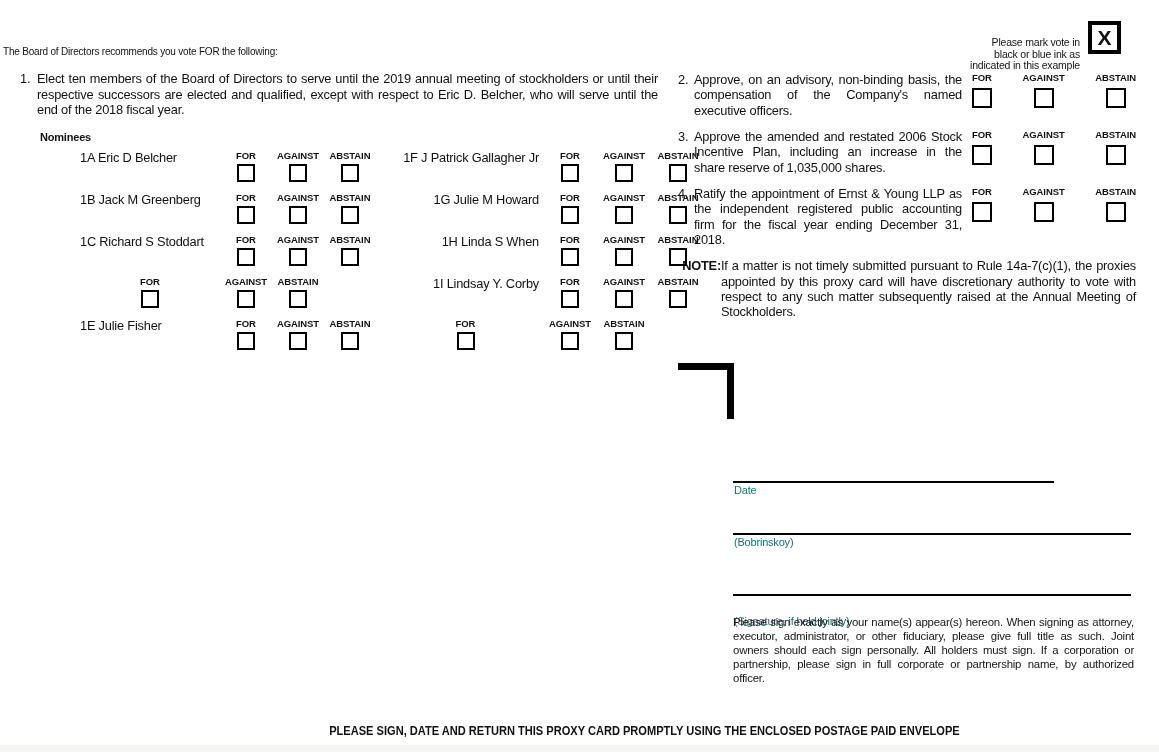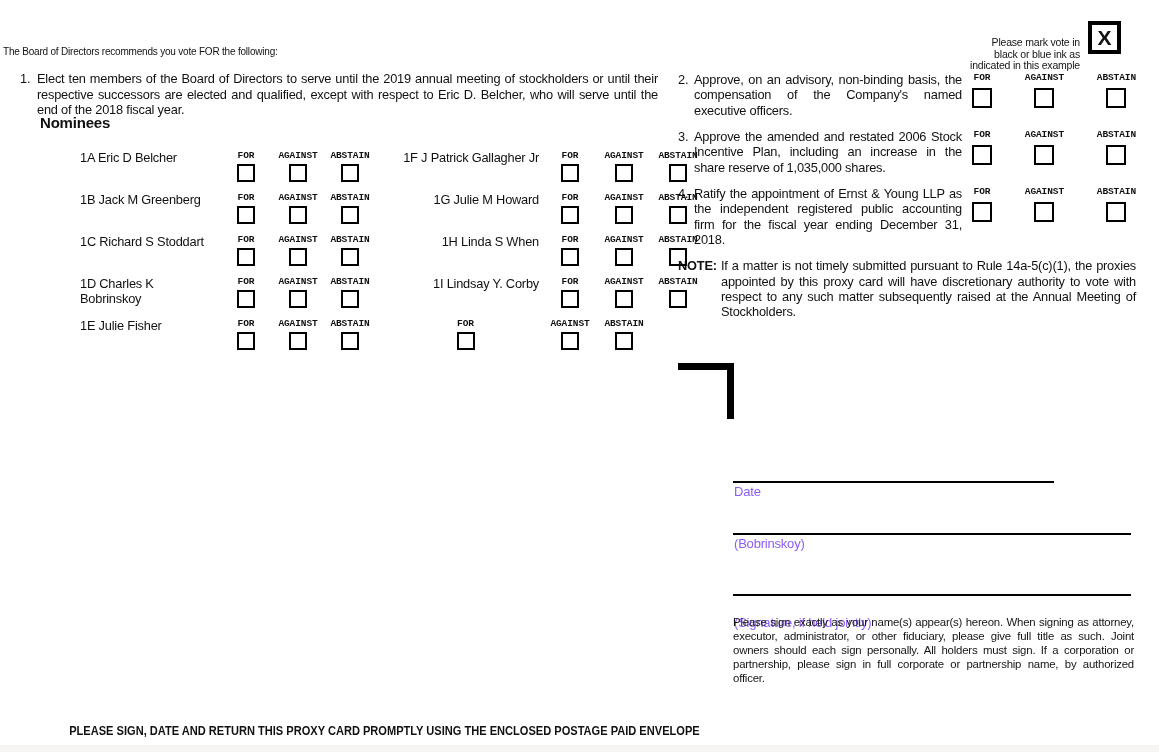--- a/index.html
+++ b/index.html
@@ -31,81 +31,81 @@
     position: absolute; left: 3px; top: 46px; width: 640px;
     font-size: 10px; font-weight: 400;
   }
   .item1 {
     position: absolute; left: 20px; top: 71px; width: 638px;
     display: flex; font-size: 12.8px; line-height: 1.22;
   }
   .item1 .num { width: 17px; flex: 0 0 17px; }
   .item1 .txt { flex: 1; text-align: justify; }
   .nominees-label {
-    position: absolute; left: 40px; top: 114px;
-    font-size: 15px; font-weight: 700;
+    position: absolute; left: 40px; top: 131px;
+    font-size: 11px; font-weight: 700;
   }
 
   .nominee-group { position: absolute; top: 150px; }
   .nominee-group.g1 { left: 40px; }
   .nominee-group.g2 { left: 348px; }
   .nominee-row { display: grid; min-height: 42px; align-items: start; margin-left: 40px; }
   .g1 .nominee-row { grid-template-columns: 140px 52px 52px 52px; }
   .g2 .nominee-row { grid-template-columns: 155px 54px 54px 54px; text-align: right; }
   .nominee-name { font-size: 12.8px; line-height: 1.15; padding-top: 1px; padding-right: 4px; }
 
   .vote-cell {
-    display: flex; flex-direction: column; align-items: center; gap: 3px; font-family: Liberation Mono, monospace;
+    display: flex; flex-direction: column; align-items: center; gap: 3px;
   }
   .vote-header {
     font-size: 9.5px; font-weight: 700; letter-spacing: -0.1px; white-space: nowrap;
   }
   .checkbox {
     width: 18px; height: 18px; border: 2px solid #000; background: #fff; cursor: pointer;
   }
 
   
   .right-col { position: absolute; left: 678px; top: 72px; width: 458px; }
   .right-heading { font-size: 13.2px; font-weight: 700; margin-bottom: 6px; letter-spacing: -0.3px; }
   .proposal { display: flex; margin-bottom: 11px; }
   .proposal .body { width: 290px; flex: 0 0 290px; display: flex; font-size: 12.8px; line-height: 1.2; }
   .proposal .num { width: 16px; flex: 0 0 16px; }
   .proposal .txt { flex: 1; text-align: justify; padding-right: 6px; }
   .proposal .votes { display: flex; flex: 1; justify-content: space-between; padding-left: 4px; }
   .proposal .vote-cell { gap: 5px; }
   .proposal .checkbox { width: 20px; height: 20px; }
 
   .note-block { display: flex; font-size: 12.8px; line-height: 1.2; margin-top: 2px; }
-  .note-block .note-label { width: 43px; flex: 0 0 43px; font-weight: 700; }
+  .note-block .note-label { width: 43px; flex: 0 0 43px; font-weight: 700; text-align: right; }
   .note-block .txt { flex: 1; text-align: justify; }
 
   
   .corner-mark {
     position: absolute; left: 678px; top: 363px;
     width: 56px; height: 56px;
     border-top: 7px solid #000; border-right: 7px solid #000;
   }
 
   
   .sig-line { position: absolute; border-top: 2px solid #000; height: 0; cursor: text; }
   .line-date  { left: 733px; top: 481px; width: 321px; }
   .line-sig   { left: 733px; top: 533px; width: 398px; }
   .line-joint { left: 733px; top: 594px; width: 398px; }
-  .sig-label { position: absolute; font-size: 13px; color: #8b5cf6; }
+  .sig-label { position: absolute; font-size: 11px; color: #0f766e; }
   .label-date  { left: 734px; top: 484px; }
   .label-sig   { left: 734px; top: 536px; }
   .label-joint { left: 734px; top: 615px; }
   .sig-instructions {
     position: absolute; left: 733px; top: 615px; width: 401px;
     font-size: 11.4px; line-height: 1.23; text-align: justify; color: #141414;
   }
 
   
   .footer-line {
-    position: absolute; left: 0; top: 721px; width: 1029px; text-align: left;
+    position: absolute; left: 0; top: 721px; width: 1029px; text-align: right;
   }
   .footer-line > span {
     display: inline-block; transform: scaleX(0.82); transform-origin: center;
     font-size: 13.5px; font-weight: 700; letter-spacing: 0; white-space: nowrap;
   }
   .bottom-strip {
     position: absolute; left: 0; top: 745px; width: 1159px; height: 7px;
     background: #f6f5f3;
   }
 </style>
@@ -174,21 +174,20 @@
         <span class="vote-header">AGAINST</span>
         <div class="checkbox"></div>
       </div>
     <div class="vote-cell">
         <span class="vote-header">ABSTAIN</span>
         <div class="checkbox"></div>
       </div>
   </div>
 
   <div class="nominee-row">
-    <div class="nominee-name">1D Charles K Bobrinskoy</div>
     <div class="vote-cell">
         <span class="vote-header">FOR</span>
         <div class="checkbox"></div>
       </div>
     <div class="vote-cell">
         <span class="vote-header">AGAINST</span>
         <div class="checkbox"></div>
       </div>
     <div class="vote-cell">
         <span class="vote-header">ABSTAIN</span>
@@ -355,21 +354,21 @@
         </div>
       <div class="vote-cell">
           <span class="vote-header">ABSTAIN</span>
           <div class="checkbox"></div>
         </div>
     </div>
   </div>
 
   <div class="note-block">
     <span class="note-label">NOTE:</span>
-    <span class="txt">If a matter is not timely submitted pursuant to Rule 14a-5(c)(1), the proxies appointed by this proxy card will have discretionary authority to vote with respect to any such matter subsequently raised at the Annual Meeting of Stockholders.</span>
+    <span class="txt">If a matter is not timely submitted pursuant to Rule 14a-7(c)(1), the proxies appointed by this proxy card will have discretionary authority to vote with respect to any such matter subsequently raised at the Annual Meeting of Stockholders.</span>
   </div>
 </div>
 
 <div class="corner-mark"></div>
 
 <div class="sig-line line-date"></div>
 <div class="sig-label label-date">Date</div>
 
 <div class="sig-line line-sig"></div>
 <div class="sig-label label-sig">(Bobrinskoy)</div>

